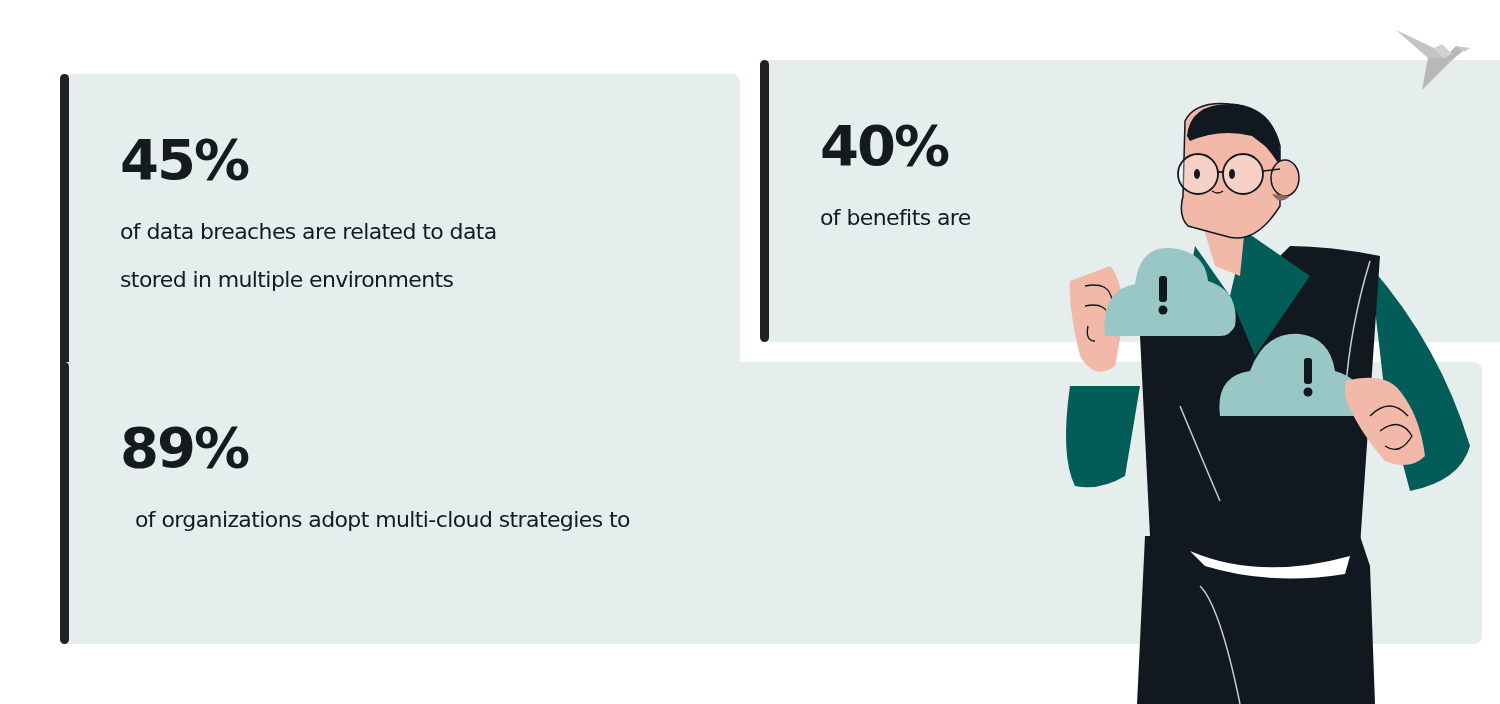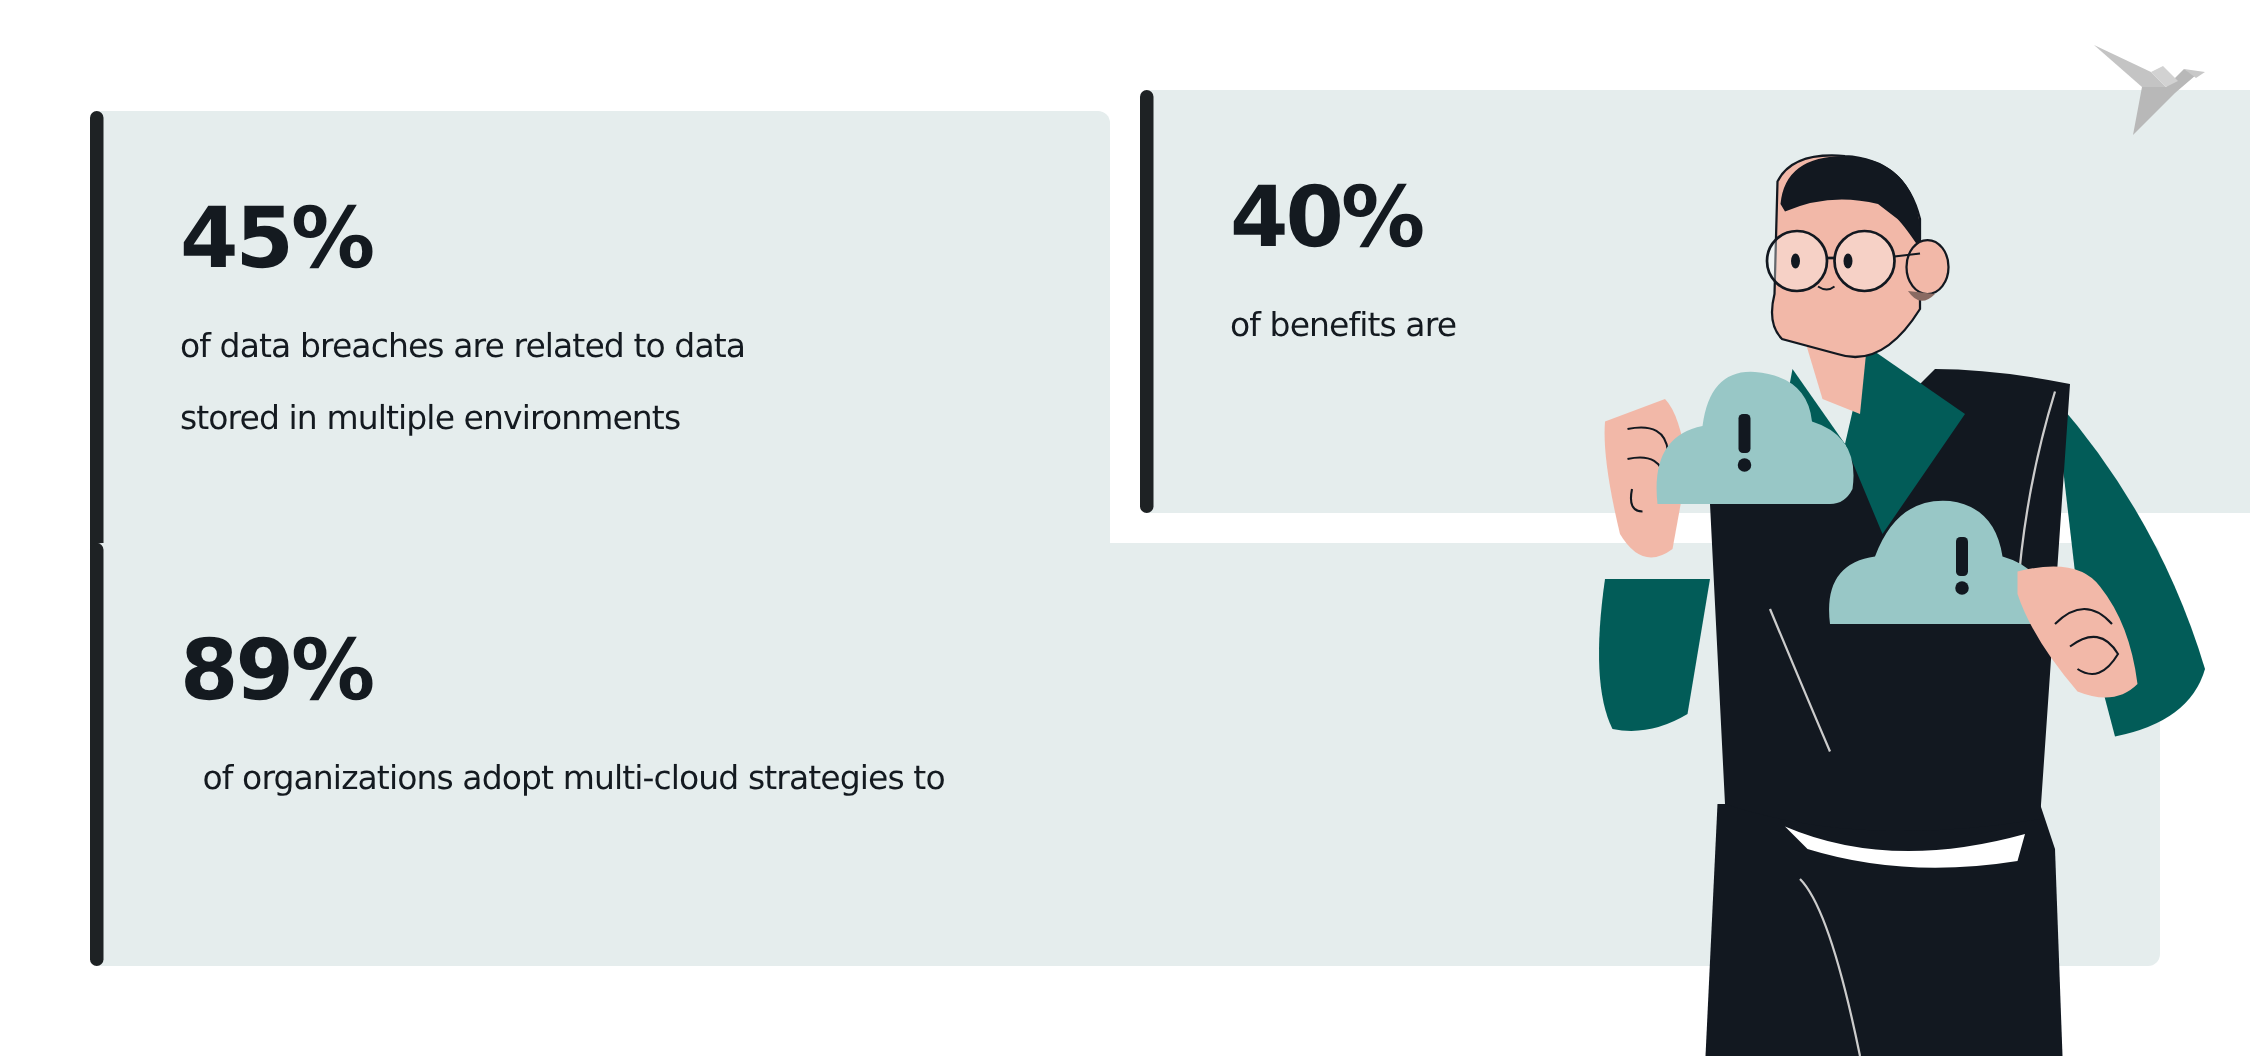--- a/index.html
+++ b/index.html
@@ -23,21 +23,21 @@
     font-family: "DejaVu Sans", sans-serif;
   }
   .card .desc {
     position: absolute; left: 60px;
     font-size: 22px; line-height: 48px; color: #141a20;
     font-family: "DejaVu Sans", sans-serif; letter-spacing: -0.6px;
     font-weight: 400; white-space: nowrap;
   }
   #card1 { left: 60px; top: 74px; width: 680px; height: 321px; }
   #card2 { left: 760px; top: 60px; width: 766px; height: 282px; }
-  #card3 { left: 60px; top: 362px; width: 1380px; height: 282px; }
+  #card3 { left: 60px; top: 362px; width: 1380px; height: 282px; padding-left: 42px; }
   #card1 .pct, #card2 .pct { top: 58px; }
   #card1 .desc, #card2 .desc { top: 134px; }
   #card3 .pct { top: 58px; }
   #card3 .desc { top: 134px; margin-left: 15px; }
   .illus { position: absolute; left: 1040px; top: 96px; width: 460px; height: 608px; }
   .logo { position: absolute; left: 1394px; top: 28px; width: 78px; height: 64px; }
 </style>
 </head>
 <body>
 

